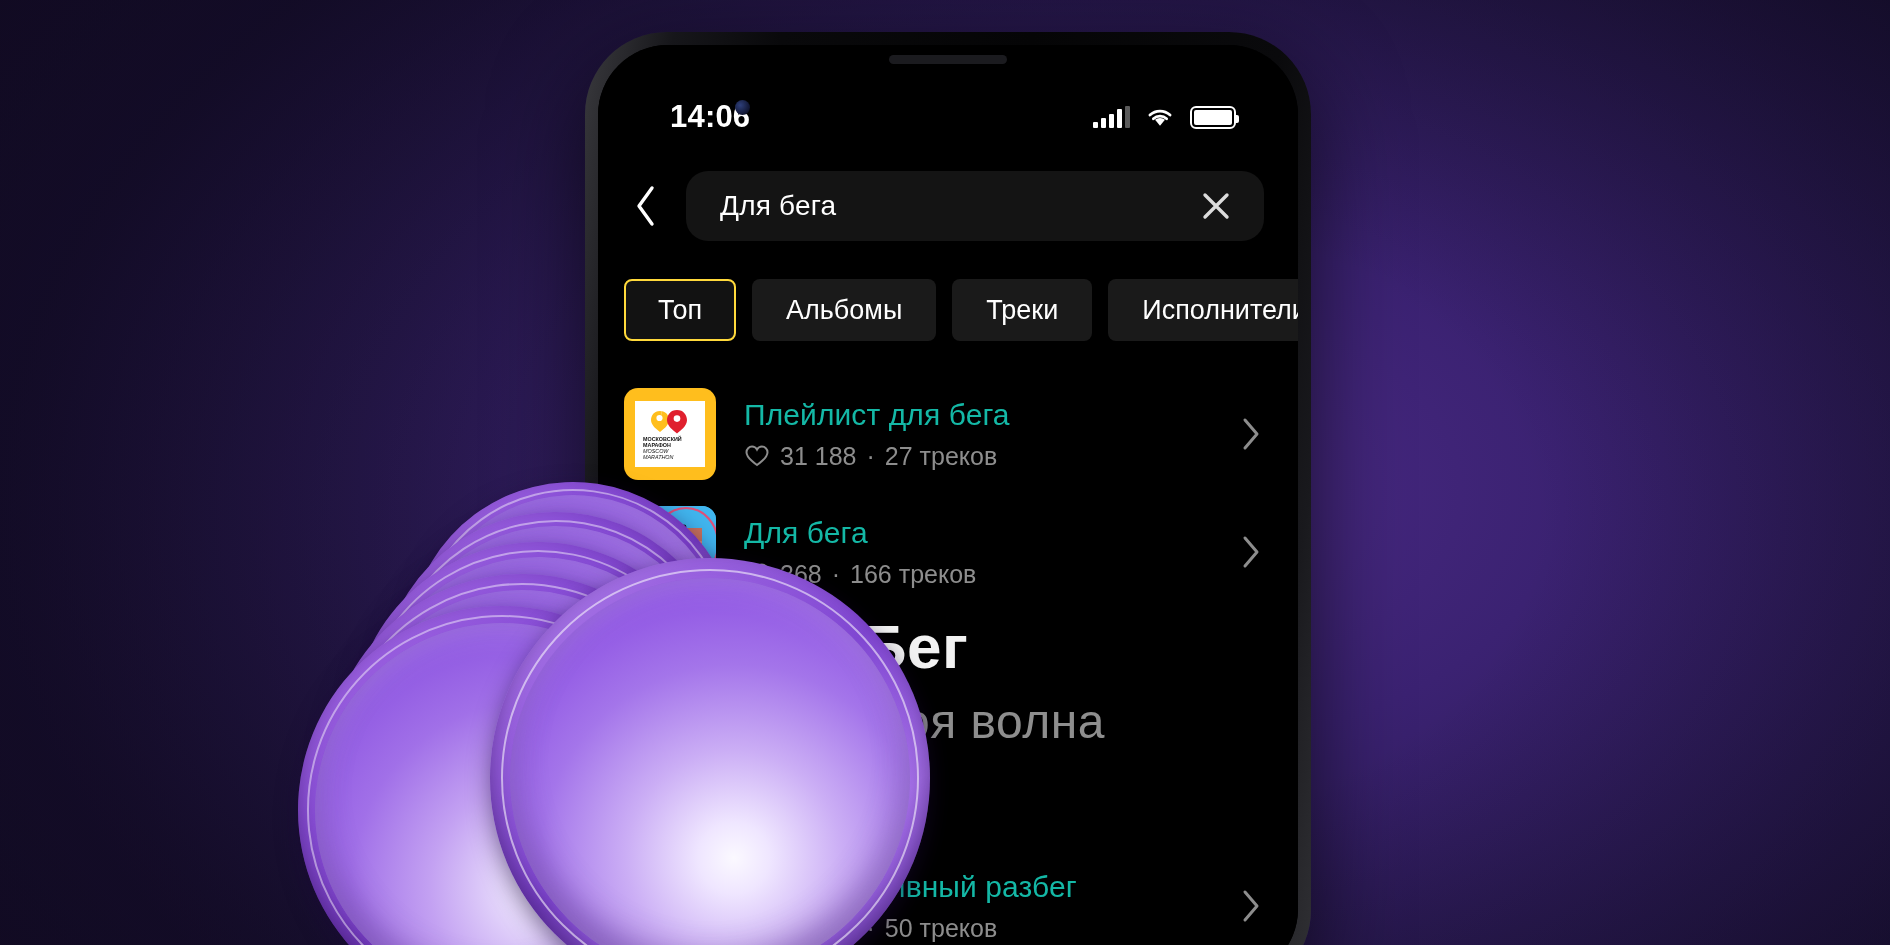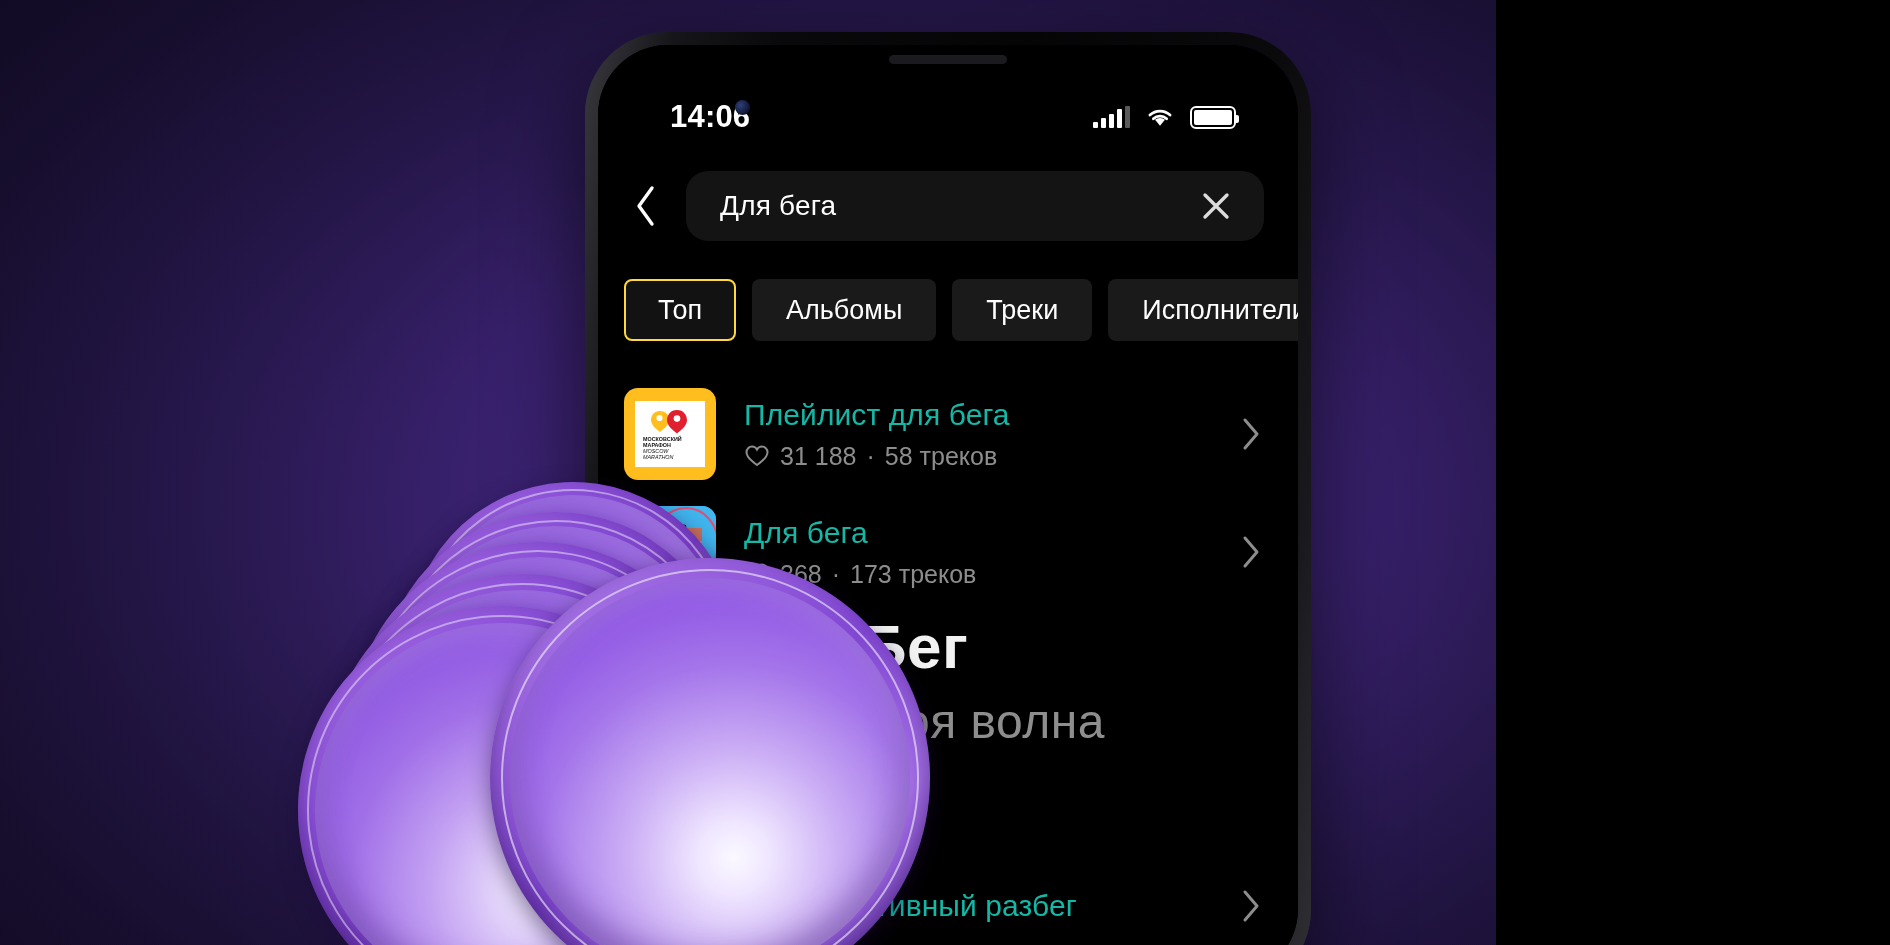--- a/index.html
+++ b/index.html
@@ -9,21 +9,21 @@
   }
   body {
     width: 1890px;
     height: 945px;
     overflow: hidden;
     font-family: "Liberation Sans", sans-serif;
   }
 
   #stage {
     position: relative;
-    width: 1496px;
+    width: 1890px;
     height: 945px;
     overflow: hidden;
     background:
       radial-gradient(ellipse 1400px 900px at 62% 52%, #4a2a85 0%, #3b2272 28%, #2a1a52 58%, #1e1339 82%, #1a102f 100%),
       linear-gradient(150deg, #1d1436 0%, #2b1b55 45%, #3a2470 72%, #241744 100%);
   }
 
   
   #vignette {
     position: absolute;
@@ -468,21 +468,21 @@
               </div>
             </div>
             <div class="row-text">
               <div class="row-title">Плейлист для бега</div>
               <div class="row-sub">
                 <svg width="26" height="24" viewBox="0 0 26 24">
                   <path d="M13 21 C13 21 2.5 14.2 2.5 8.2 C2.5 4.9 5.1 2.6 8 2.6 C10.3 2.6 12.1 4 13 5.6 C13.9 4 15.7 2.6 18 2.6 C20.9 2.6 23.5 4.9 23.5 8.2 C23.5 14.2 13 21 13 21 Z" fill="none" stroke="#8d8d8d" stroke-width="2"></path>
                 </svg>
                 <span>31 188</span>
                 <span>·</span>
-                <span>58 треков</span>
+                <span>27 треков</span>
               </div>
             </div>
             <div class="chev">
               <svg width="20" height="34" viewBox="0 0 20 34">
                 <path d="M4 3 L16 17 L4 31" stroke="#8d8d8d" stroke-width="3" fill="none" stroke-linecap="round" stroke-linejoin="round"></path>
               </svg>
             </div>
           </div>
 
           <div class="row" style="top:118px;">
@@ -514,21 +514,21 @@
               </svg>
             </div>
             <div class="row-text">
               <div class="row-title">Для бега</div>
               <div class="row-sub">
                 <svg width="26" height="24" viewBox="0 0 26 24">
                   <path d="M13 21 C13 21 2.5 14.2 2.5 8.2 C2.5 4.9 5.1 2.6 8 2.6 C10.3 2.6 12.1 4 13 5.6 C13.9 4 15.7 2.6 18 2.6 C20.9 2.6 23.5 4.9 23.5 8.2 C23.5 14.2 13 21 13 21 Z" fill="none" stroke="#8d8d8d" stroke-width="2"></path>
                 </svg>
                 <span>368</span>
                 <span>·</span>
-                <span>173 треков</span>
+                <span>166 треков</span>
               </div>
             </div>
             <div class="chev">
               <svg width="20" height="34" viewBox="0 0 20 34">
                 <path d="M4 3 L16 17 L4 31" stroke="#8d8d8d" stroke-width="3" fill="none" stroke-linecap="round" stroke-linejoin="round"></path>
               </svg>
             </div>
           </div>
 
           <div class="row" style="top:472px;">
@@ -539,20 +539,28 @@
                   <path d="M22 78 C10 62 26 52 34 60 C42 68 26 78 20 66 C14 54 34 40 46 48 C58 56 40 72 34 62"></path>
                   <path d="M46 16 C60 14 66 30 56 36 C46 42 36 30 46 22 C56 14 72 24 68 40 C64 56 44 54 42 40"></path>
                   <path d="M60 52 C74 50 78 66 66 72 C54 78 48 64 58 58"></path>
                   <path d="M24 28 C34 18 48 26 44 36 C40 46 26 44 28 34"></path>
                 </g>
                 <circle cx="82" cy="84" r="3" fill="#e8a0a4"></circle>
               </svg>
             </div>
             <div class="row-text">
               <div class="row-title">Альтернативный разбег</div>
+              <div class="row-sub">
+                <svg width="26" height="24" viewBox="0 0 26 24">
+                  <path d="M13 21 C13 21 2.5 14.2 2.5 8.2 C2.5 4.9 5.1 2.6 8 2.6 C10.3 2.6 12.1 4 13 5.6 C13.9 4 15.7 2.6 18 2.6 C20.9 2.6 23.5 4.9 23.5 8.2 C23.5 14.2 13 21 13 21 Z" fill="none" stroke="#8d8d8d" stroke-width="2"></path>
+                </svg>
+                <span>72 682</span>
+                <span>·</span>
+                <span>50 треков</span>
+              </div>
             </div>
             <div class="chev">
               <svg width="20" height="34" viewBox="0 0 20 34">
                 <path d="M4 3 L16 17 L4 31" stroke="#8d8d8d" stroke-width="3" fill="none" stroke-linecap="round" stroke-linejoin="round"></path>
               </svg>
             </div>
           </div>
 
         </div>
       </div>

